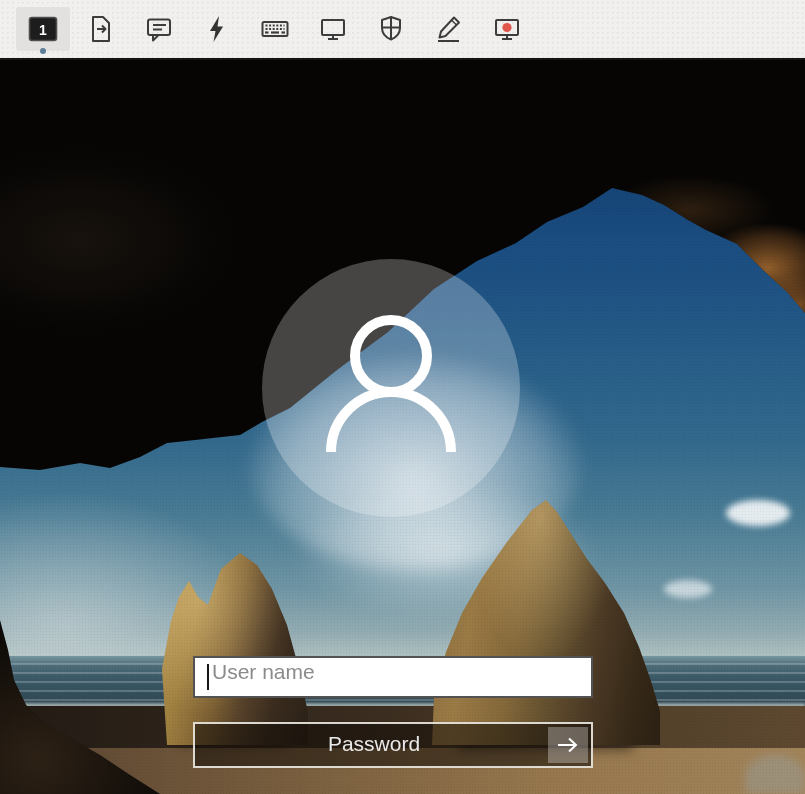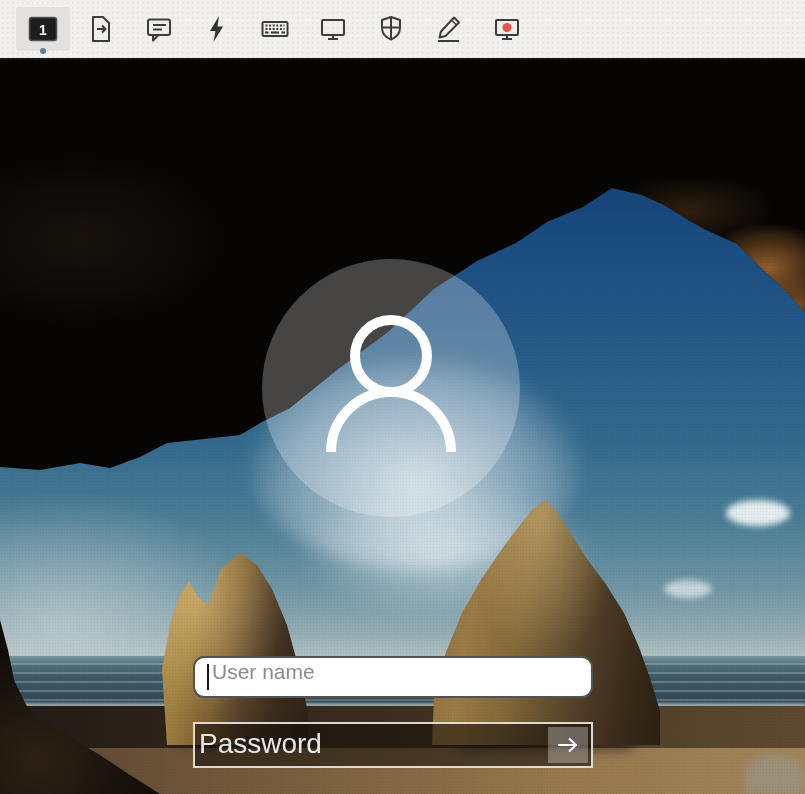--- a/index.html
+++ b/index.html
@@ -95,28 +95,28 @@
   
   .login{position:absolute;left:193px;top:0;width:400px;height:734px;z-index:10;}
   .avatar{position:absolute;left:69px;top:199px;width:258px;height:258px;border-radius:50%;
     background:rgba(255,255,255,0.26);display:flex;align-items:center;justify-content:center;}
   .other-user{position:absolute;left:0;top:482px;width:100%;text-align:center;
     font-size:56px;font-weight:300;letter-spacing:1px;color:#ffffff;line-height:64px;
     text-shadow:0 2px 10px rgba(0,0,0,0.35);}
   .field-user{position:absolute;left:0;top:596px;width:100%;height:42px;box-sizing:border-box;}
   .field-user input{width:100%;height:100%;box-sizing:border-box;border:2px solid #525252;
     background:#ffffff;font-family:"Liberation Sans",sans-serif;font-size:21px;color:#1a1a1a;
-    padding:0 12px 10px 17px;outline:none;border-radius:11px;}
+    padding:0 12px 10px 17px;outline:none;border-radius:0;}
   .field-user input::placeholder{color:#8b8b8b;opacity:1;}
   .caret{position:absolute;left:14px;top:8px;width:2px;height:26px;background:#161616;}
   .field-pass{position:absolute;left:0;top:662px;width:100%;height:46px;box-sizing:border-box;
     border:2px solid rgba(240,236,228,0.9);background:rgba(18,13,8,0.55);}
   .field-pass input{position:absolute;left:0;top:0;width:calc(100% - 50px);height:100%;
     box-sizing:border-box;border:none;background:transparent;outline:none;
-    font-family:"Liberation Sans",sans-serif;font-size:28px;color:#f2f2f2;padding:0 0 2px 4px;}
+    font-family:"Liberation Sans",sans-serif;font-size:21px;color:#f2f2f2;padding:0 0 2px 12px;text-align:center;}
   .field-pass input::placeholder{color:#e8e8e8;opacity:1;}
   .submit-btn{position:absolute;right:3px;top:3px;width:40px;height:36px;border:none;
     background:rgba(255,255,255,0.30);display:flex;align-items:center;justify-content:center;
     cursor:pointer;padding:0;}
 </style>
 </head>
 <body>
 
 <div class="app">
 

